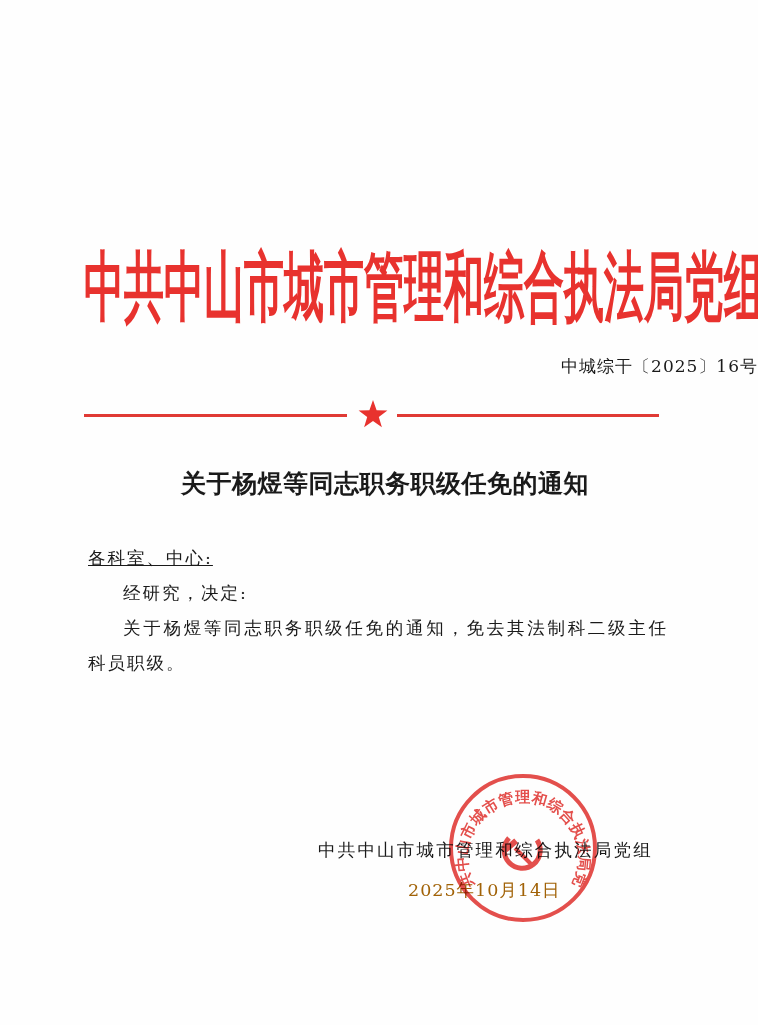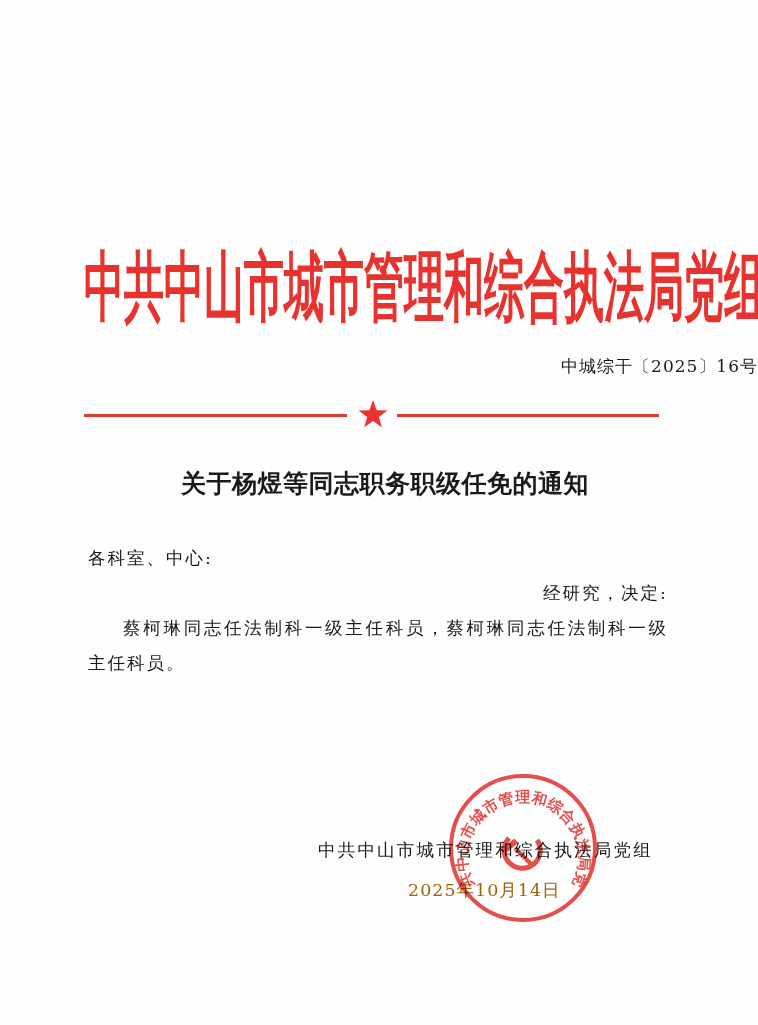--- a/index.html
+++ b/index.html
@@ -88,22 +88,22 @@
       width: 580px;
       top: 541px;
       font-size: 17.5px;
       line-height: 35px;
       color: #1a1a1a;
       letter-spacing: 2px;
     }
     .body-text p {
       margin: 0;
     }
-    .indent { text-indent: 35px; text-align: right; }
-    .salutation { margin-bottom: 0; }
+    .indent { text-indent: 35px; }
+    .salutation { margin-bottom: 0; text-decoration: underline; }
     .para {
       text-align: justify;
     }
     .signature {
       position: absolute;
       left: 318px;
       top: 838px;
       font-size: 17.5px;
       letter-spacing: 2.2px;
       color: #1a1a1a;
@@ -161,21 +161,21 @@
   <svg class="star" viewBox="0 0 32 32">
     <polygon points="16,2 19.6,12.2 30.4,12.4 21.8,18.9 24.9,29.3 16,23.1 7.1,29.3 10.2,18.9 1.6,12.4 12.4,12.2" fill="#e8322e"></polygon>
   </svg>
   <div class="rule rule-right"></div>
 
   <div class="title">关于杨煜等同志职务职级任免的通知</div>
 
   <div class="body-text">
     <p class="salutation">各科室、中心:</p>
     <p class="indent">经研究，决定:</p>
-    <p class="indent para">蔡柯琳同志任法制科一级主任科员，蔡柯琳同志任法制科一级主任科员。</p>
+    <p class="indent para">关于杨煜等同志职务职级任免的通知，免去其法制科二级主任科员职级。</p>
   </div>
 
   <div class="signature">中共中山市城市管理和综合执法局党组</div>
   <div class="date">2025年10月14日</div>
 
   <svg class="seal" viewBox="0 0 152 152">
     <defs>
       <path id="sealArc" d="M 30,118 A 56,56 0 1,1 122,118"></path>
     </defs>
     <circle cx="76" cy="76" r="72" fill="none" stroke="#e0302c" stroke-width="4"></circle>

